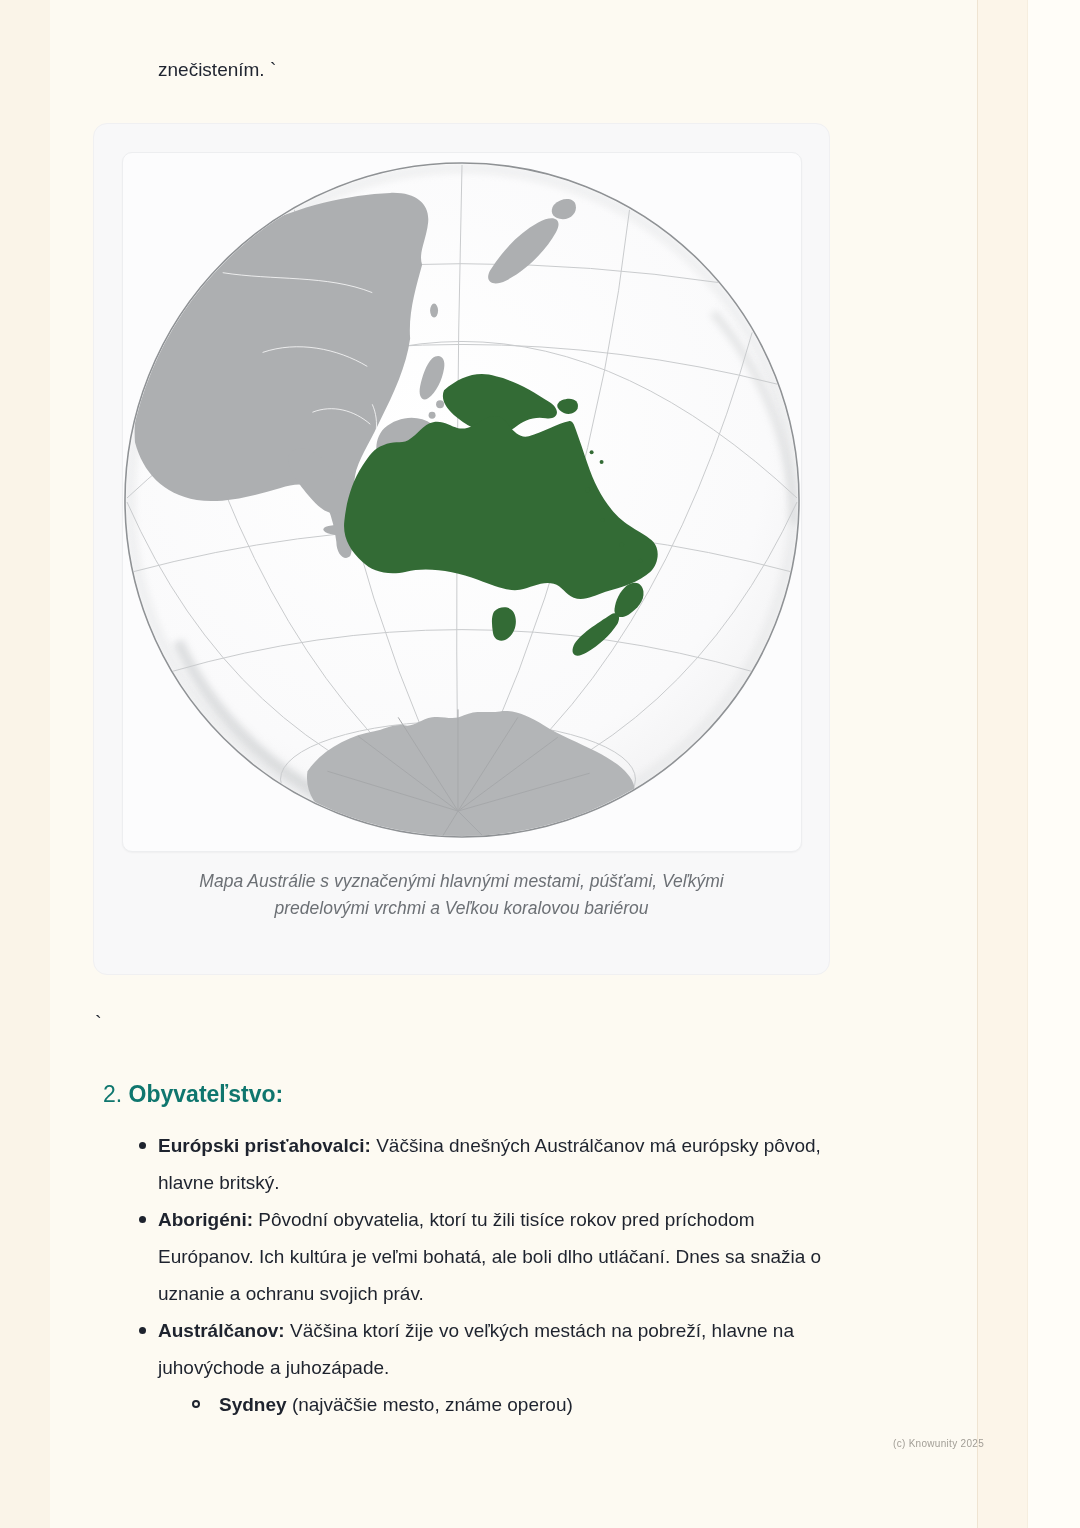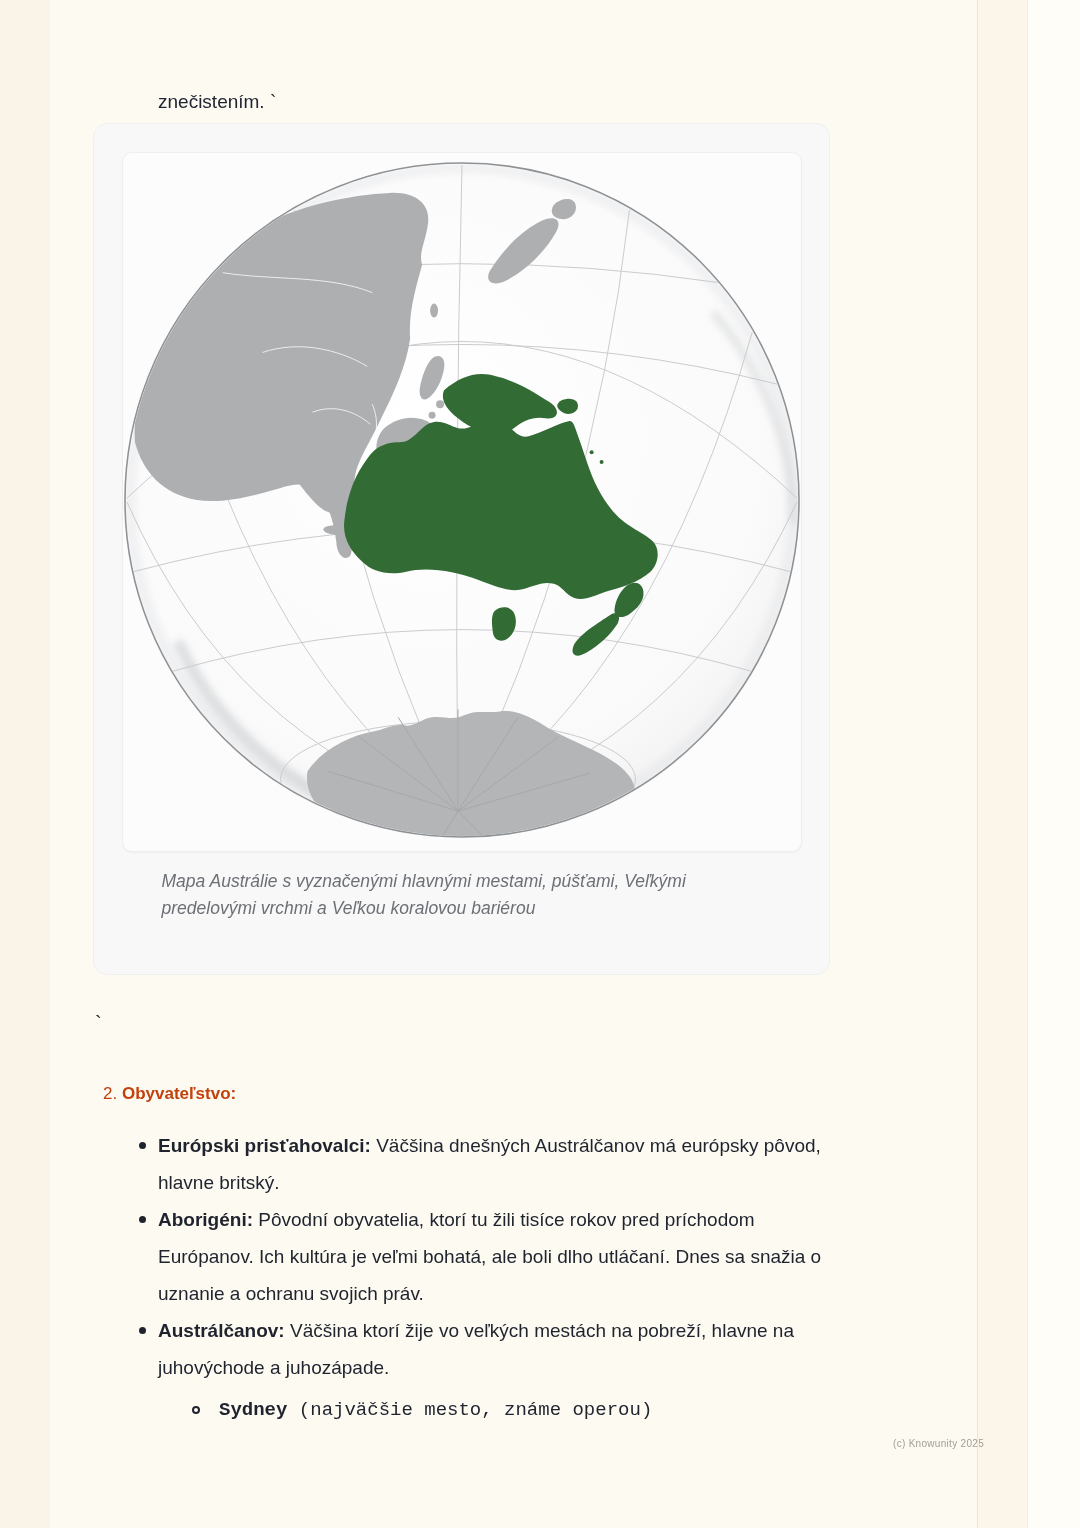--- a/index.html
+++ b/index.html
@@ -10,59 +10,60 @@
     color:#1F2430;
   }
   .edge{position:absolute;top:0;bottom:0;}
   .edge-left{left:0;width:50px;background:#FAF4E8;}
   .edge-seam1{left:977px;width:1px;background:#EFE4D2;}
   .edge-strip{left:978px;width:49px;background:#FCF5E9;}
   .edge-seam2{left:1027px;width:1px;background:#F6EEDF;}
   .edge-right{left:1028px;width:52px;background:#FFFDF8;}
 
   .top-text{
-    position:absolute;left:158px;top:55px;font-size:19px;line-height:30px;color:#1F2430;margin-top:32px;
+    position:absolute;left:158px;top:55px;font-size:19px;line-height:30px;color:#1F2430;
   }
 
   .map-card{
     position:absolute;left:93px;top:123px;width:737px;height:852px;
     background:#F8F8F9;border:1px solid #F0F0F2;border-radius:14px;
     box-sizing:border-box;
   }
   .map-panel{
     position:absolute;left:28px;top:28px;width:680px;height:700px;
     background:#FCFCFD;border:1px solid #EDEEF0;border-radius:10px;
     box-sizing:border-box;overflow:hidden;
     box-shadow:0 1px 2px rgba(0,0,0,0.04);
   }
   .map-panel svg{display:block;width:678px;height:698px;}
   .map-caption{
     position:absolute;left:50%;transform:translateX(-50%);
     top:744px;width:600px;
     font-size:17.5px;line-height:27px;font-style:italic;color:#6C7075;
+    text-align:center;
   }
 
   .stray-mark{position:absolute;left:95px;top:1012px;font-size:20px;color:#1F2430;}
 
   .section-heading{
-    position:absolute;left:103px;top:1080px;font-size:17px;line-height:28px;color:#c2410c;
+    position:absolute;left:103px;top:1080px;font-size:23px;line-height:28px;color:#0f766e;
   }
   .section-heading b{font-weight:700;}
 
   .bullet-list{
     position:absolute;left:131px;top:1127px;width:692px;
     font-size:19px;line-height:37px;color:#1E232E;
   }
   .bullet-item{position:relative;padding-left:27px;margin:0;}
   .bullet-item .dot{
     position:absolute;left:8px;top:15px;width:7px;height:7px;border-radius:50%;
     background:#1E232E;
   }
   .bullet-item b{font-weight:700;}
-  .sub-list{margin-left:34px;margin-top:6px;font-family:Liberation Mono, monospace;}
+  .sub-list{margin-left:34px;}
   .sub-item{position:relative;padding-left:27px;margin-bottom:10px;}
   .sub-item .ring{
     position:absolute;left:0px;top:14px;width:8px;height:8px;border-radius:50%;
     border:2px solid #1E232E;box-sizing:border-box;background:transparent;
   }
 
   .footer-mark{
     position:absolute;left:893px;top:1438px;font-size:10px;color:#A29E96;letter-spacing:.3px;
   }
 </style>

